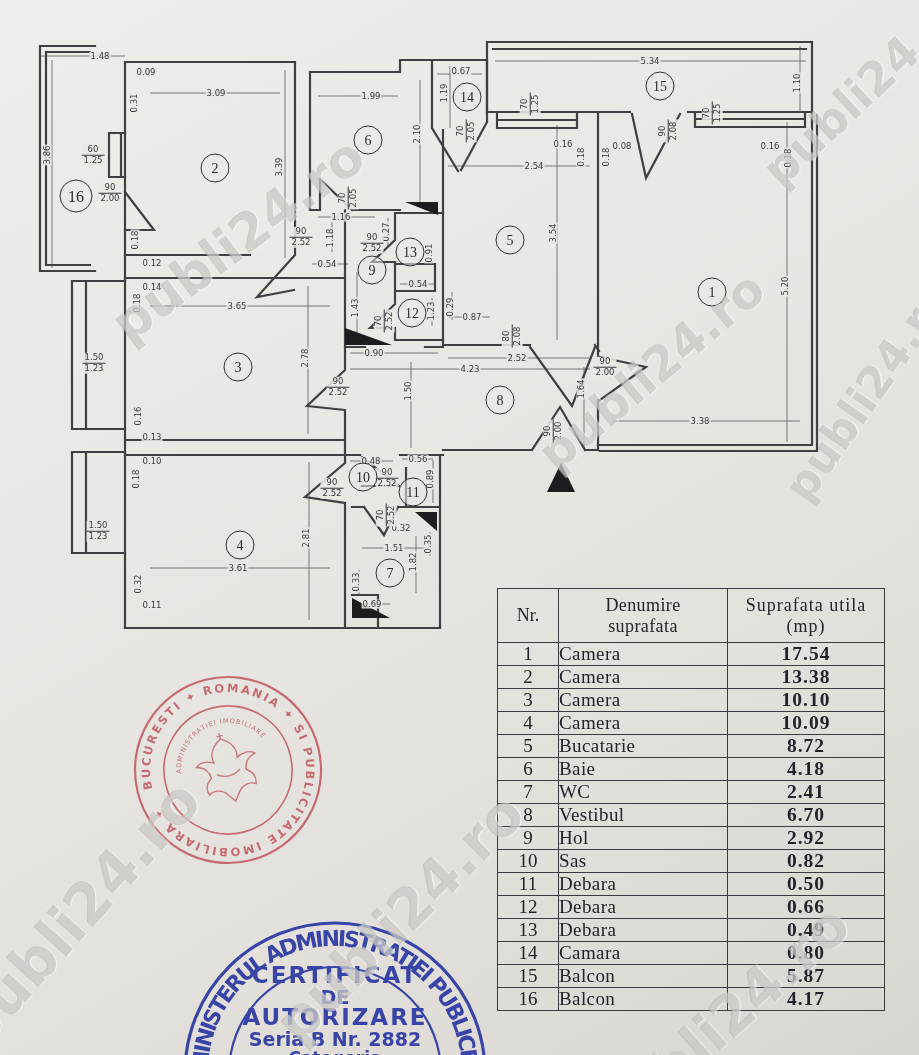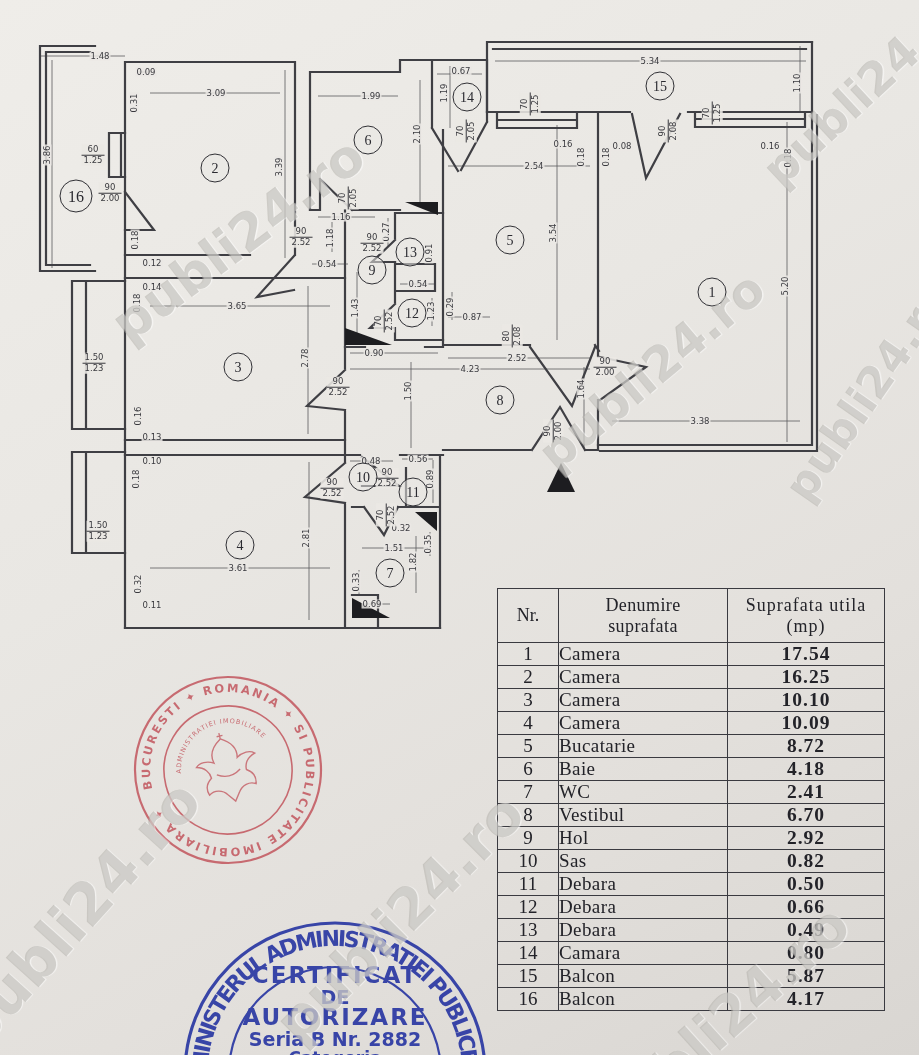--- a/index.html
+++ b/index.html
@@ -292,21 +292,21 @@
     </thead>
     <tbody id="area-rows">
         <tr>
           <td class="c-nr">1</td>
           <td class="c-name">Camera</td>
           <td class="c-area">17.54</td>
         </tr>
         <tr>
           <td class="c-nr">2</td>
           <td class="c-name">Camera</td>
-          <td class="c-area">16.25</td>
+          <td class="c-area">13.38</td>
         </tr>
         <tr>
           <td class="c-nr">3</td>
           <td class="c-name">Camera</td>
           <td class="c-area">10.10</td>
         </tr>
         <tr>
           <td class="c-nr">4</td>
           <td class="c-name">Camera</td>
           <td class="c-area">10.09</td>

